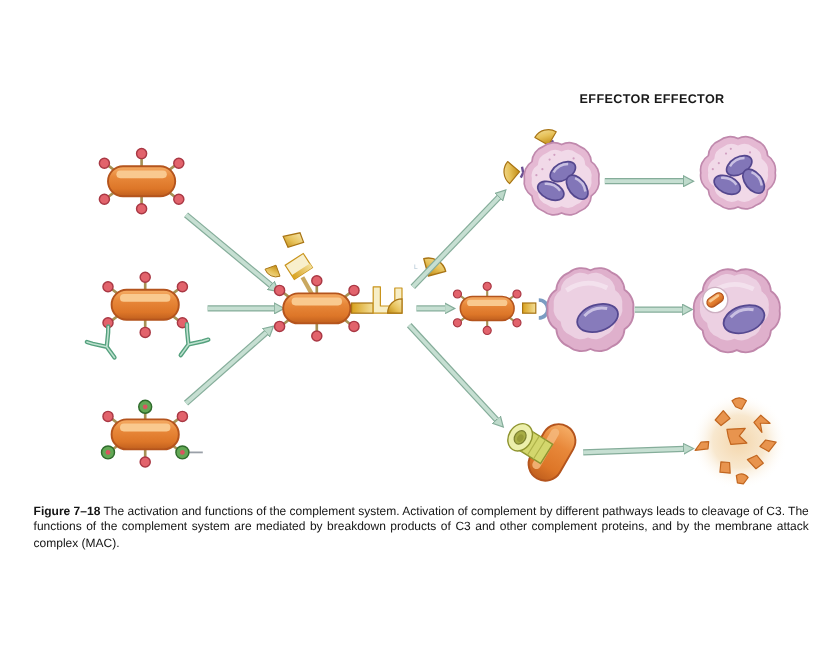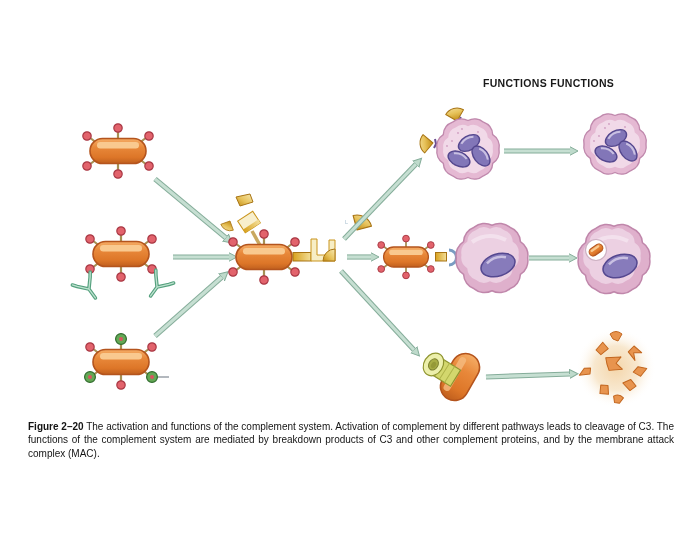--- a/index.html
+++ b/index.html
@@ -236,17 +236,17 @@
         <path transform="translate(-2,-4) rotate(8)" d="M-9,-5 L6,-8 L2,-1 L9,4 L-4,7 L-7,1 Z"></path>
         <path transform="translate(25,2) rotate(75)" d="M0,-6 L6,2 L0,8 L-4,2 Z"></path>
         <path transform="translate(-26,6) rotate(195)" d="M0,0 L10,-4 L7,4 L1,6 Z"></path>
         <path transform="translate(-10,22) rotate(150)" d="M0,-5 L7,0 L2,7 L-4,3 Z"></path>
         <path transform="translate(12,18) rotate(-60)" d="M0,-6 L7,-1 L4,7 L-3,4 Z"></path>
         <path transform="translate(2,32) rotate(10)" d="M-5,-3 Q0,-7 5,-3 L2,3 L-3,3 Z"></path>
       </g>
     </g>
   </svg>
 
-  <div id="effector-heading">FUNCTIONS FUNCTIONS</div>
-
-  <p id="caption"><span class="cap-b">Figure 2–20</span> <span>The activation and functions of the complement system. Activation of complement by different pathways leads to cleavage of C3. The functions of the complement system are mediated by breakdown products of C3 and other complement proteins, and by the membrane attack complex (MAC).</span></p>
+  <div id="effector-heading">EFFECTOR EFFECTOR</div>
+
+  <p id="caption"><span class="cap-b">Figure 7–18</span> <span>The activation and functions of the complement system. Activation of complement by different pathways leads to cleavage of C3. The functions of the complement system are mediated by breakdown products of C3 and other complement proteins, and by the membrane attack complex (MAC).</span></p>
 
 </div>
 
 </body></html>

